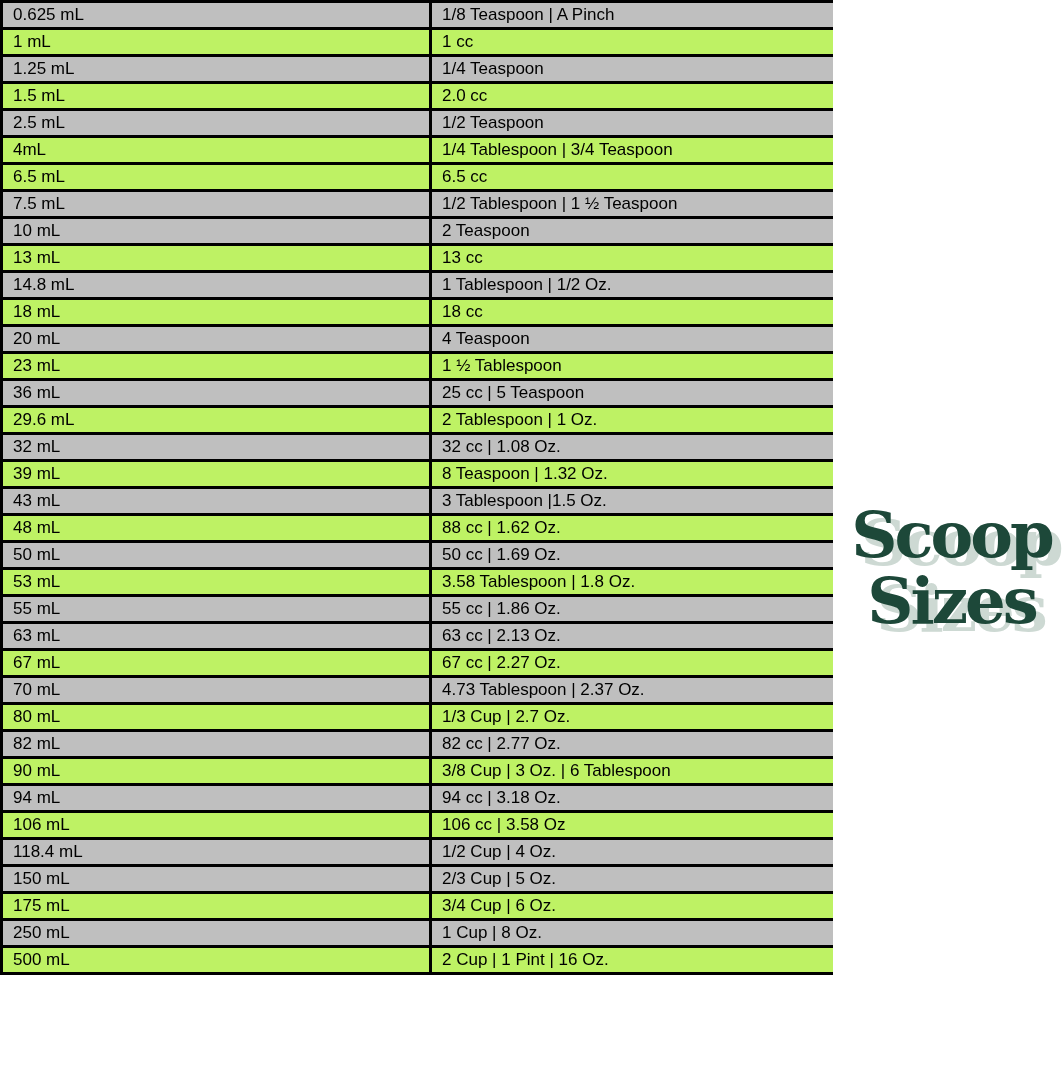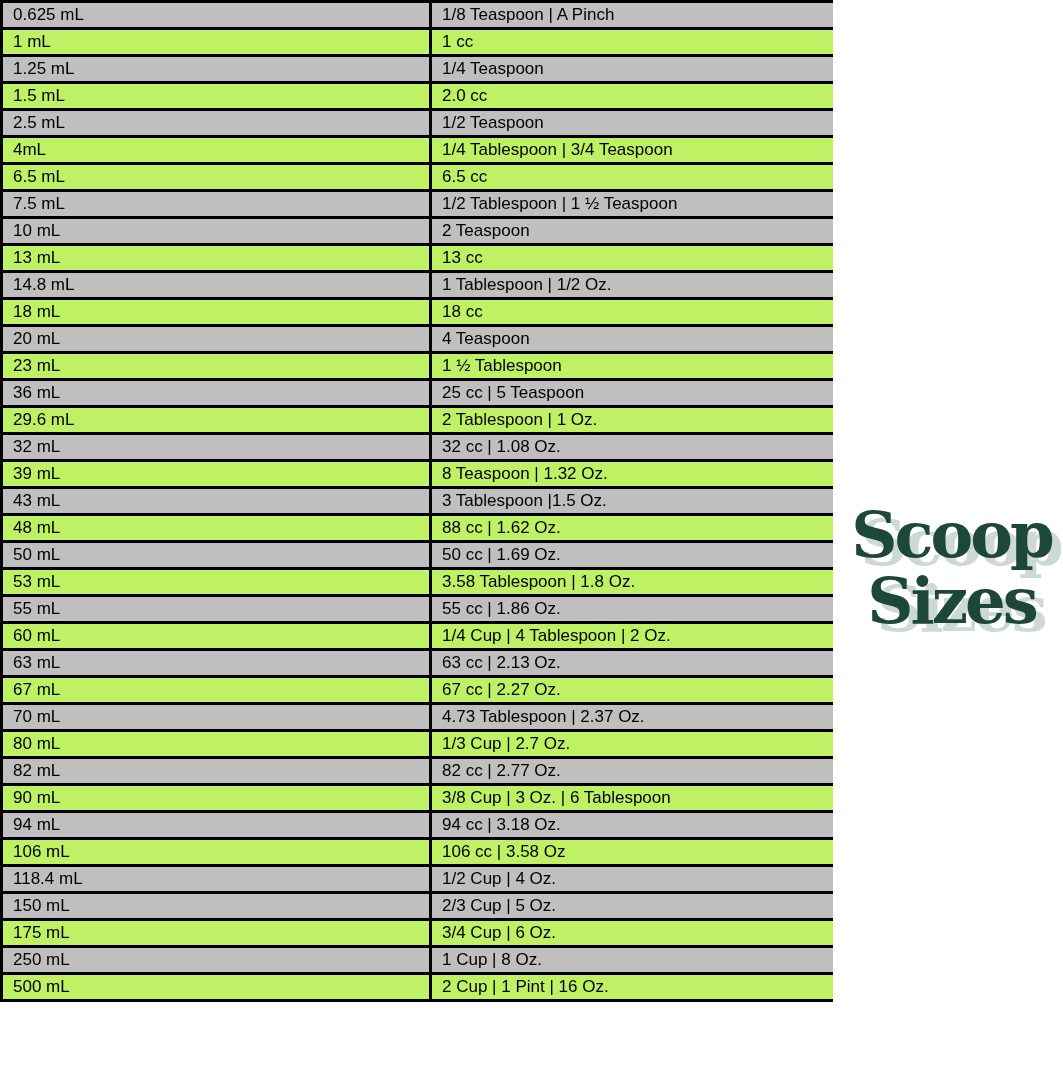--- a/index.html
+++ b/index.html
@@ -151,24 +151,20 @@
           <td>50 cc | 1.69 Oz.</td>
         </tr>
         <tr class="plain">
           <td>53 mL</td>
           <td>3.58 Tablespoon | 1.8 Oz.</td>
         </tr>
         <tr class="shaded">
           <td>55 mL</td>
           <td>55 cc | 1.86 Oz.</td>
         </tr>
-        <tr class="plain">
-          <td>60 mL</td>
-          <td>1/4 Cup | 4 Tablespoon | 2 Oz.</td>
-        </tr>
         <tr class="shaded">
           <td>63 mL</td>
           <td>63 cc | 2.13 Oz.</td>
         </tr>
         <tr class="plain">
           <td>67 mL</td>
           <td>67 cc | 2.27 Oz.</td>
         </tr>
         <tr class="shaded">
           <td>70 mL</td>

